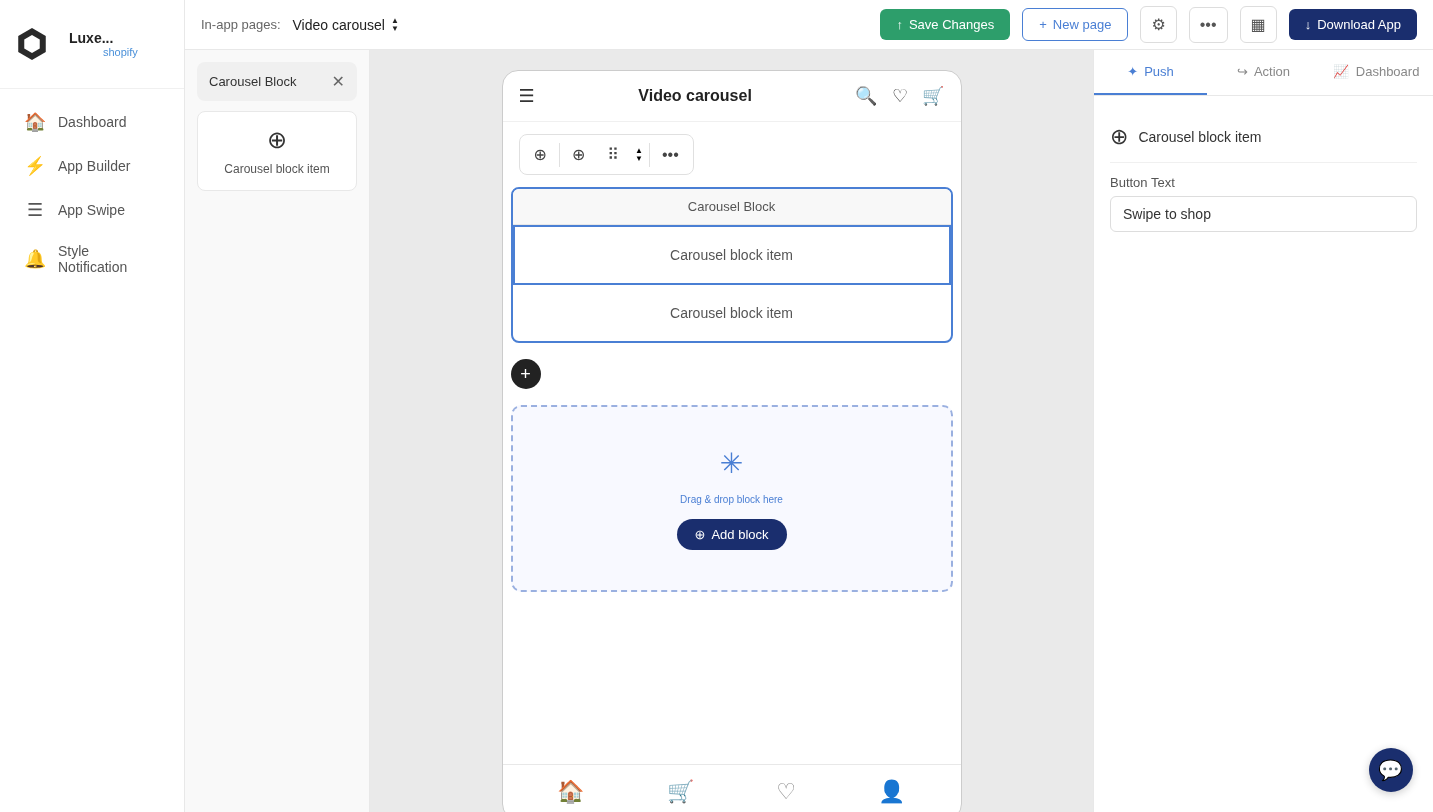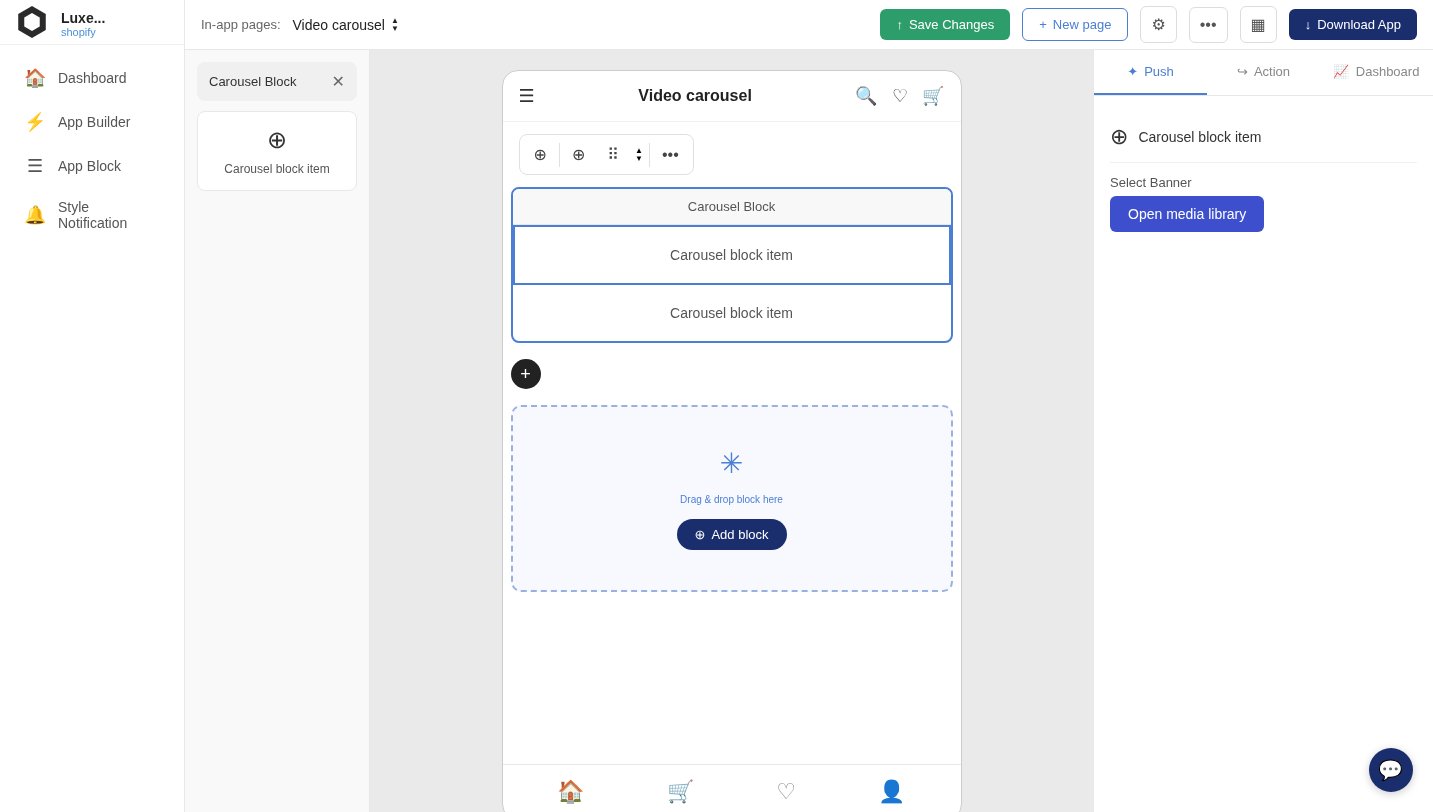--- a/index.html
+++ b/index.html
@@ -9,39 +9,39 @@
     .sidebar {
       width: 185px;
       background: #fff;
       border-right: 1px solid #e8e8e8;
       display: flex;
       flex-direction: column;
       flex-shrink: 0;
     }
     .sidebar-logo {
       display: flex;
-      align-items: flex-end;
-      padding: 6px 16px;
-      gap: 13px;
+      align-items: center;
+      padding: 28px 16px;
+      gap: 21px;
       border-bottom: 1px solid #f0f0f0;
     }
     .logo-hex {
       width: 32px; height: 32px;
       background: #2a2a2a;
       clip-path: polygon(50% 0%, 93% 25%, 93% 75%, 50% 100%, 7% 75%, 7% 25%);
       display: flex; align-items: center; justify-content: center;
     }
     .logo-hex-inner {
       width: 18px; height: 18px;
       background: #fff;
       clip-path: polygon(50% 0%, 93% 25%, 93% 75%, 50% 100%, 7% 75%, 7% 25%);
     }
     .logo-text { display: flex; flex-direction: column; }
     .logo-name { font-size: 14px; font-weight: 600; color: #222; }
-    .logo-sub { font-size: 11px; color: #4a90d9; }
+    .logo-sub { font-size: 11px; color: #4a90d9; margin-left: 34px; }
 
     .sidebar-nav { display: flex; flex-direction: column; padding: 12px 0; gap: 2px; }
     .sidebar-item {
       display: flex; align-items: center; gap: 12px;
       padding: 10px 18px;
       color: #555;
       cursor: pointer;
       border-radius: 6px;
       margin: 0 6px;
     }
@@ -353,21 +353,21 @@
     <div class="sidebar-item">
       <span class="sidebar-icon">🏠</span>
       <span class="sidebar-label">Dashboard</span>
     </div>
     <div class="sidebar-item">
       <span class="sidebar-icon">⚡</span>
       <span class="sidebar-label">App Builder</span>
     </div>
     <div class="sidebar-item">
       <span class="sidebar-icon">☰</span>
-      <span class="sidebar-label">App Block</span>
+      <span class="sidebar-label">App Swipe</span>
     </div>
     <div class="sidebar-item">
       <span class="sidebar-icon">🔔</span>
       <span class="sidebar-label">Style Notification</span>
     </div>
   </nav>
 </div>
 
 <div class="main">
 
@@ -490,27 +490,25 @@
           <span>Dashboard</span>
         </div>
       </div>
 
       <div class="right-panel-content">
         <div class="property-block">
           <span class="property-block-icon">⊕</span>
           <span class="property-block-label">Carousel block item</span>
         </div>
 
-
         <div>
-          <div class="prop-label">Select Banner</div>
-          <button class="open-media-btn">
-            <span>Open media library</span>
-          </button>
-        </div>
+          <div class="prop-label">Button Text</div>
+          <input class="prop-input" type="text" value="Swipe to shop" style="">
+        </div>
+
       </div>
     </div>
   </div>
 </div>
 
 <div class="chat-btn">
   <span>💬</span>
 </div>
 
 </body></html>

